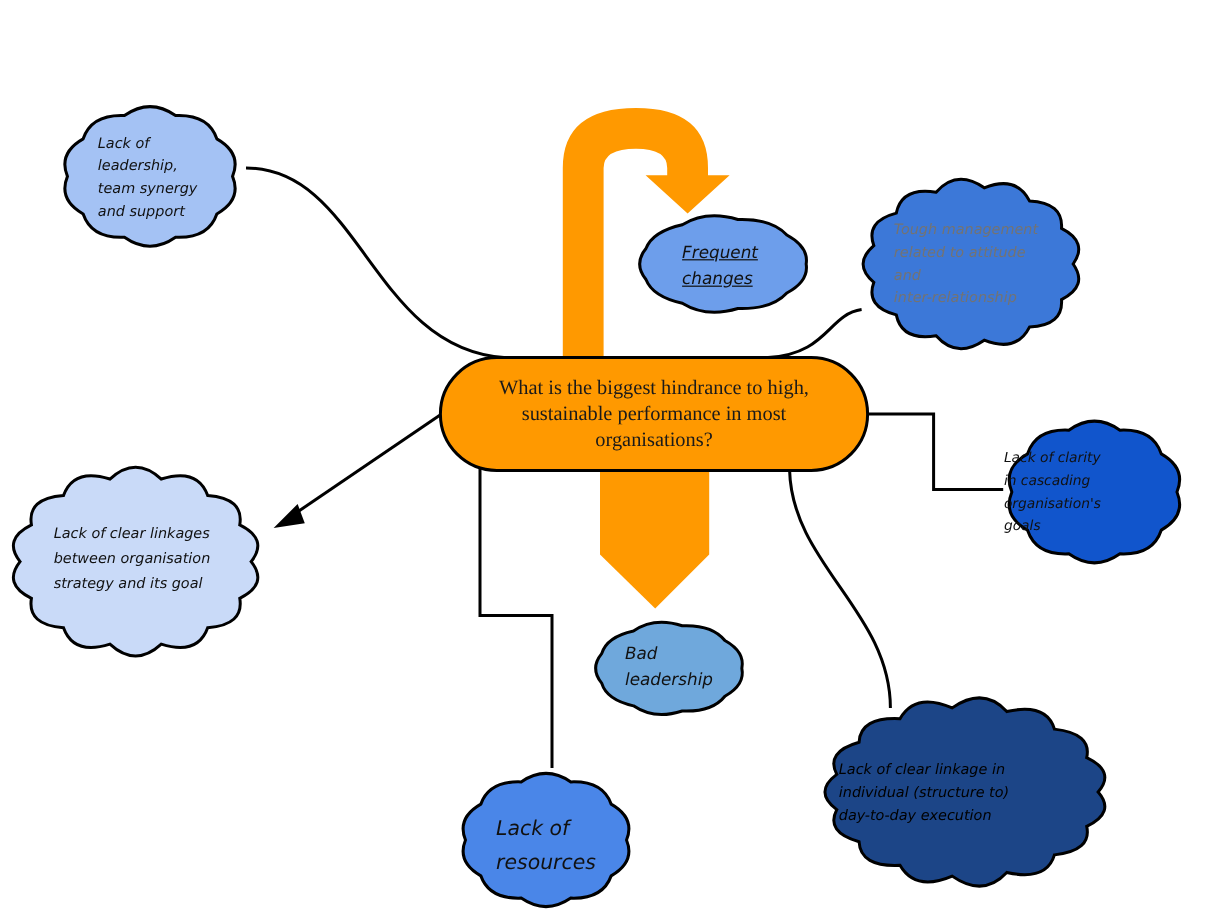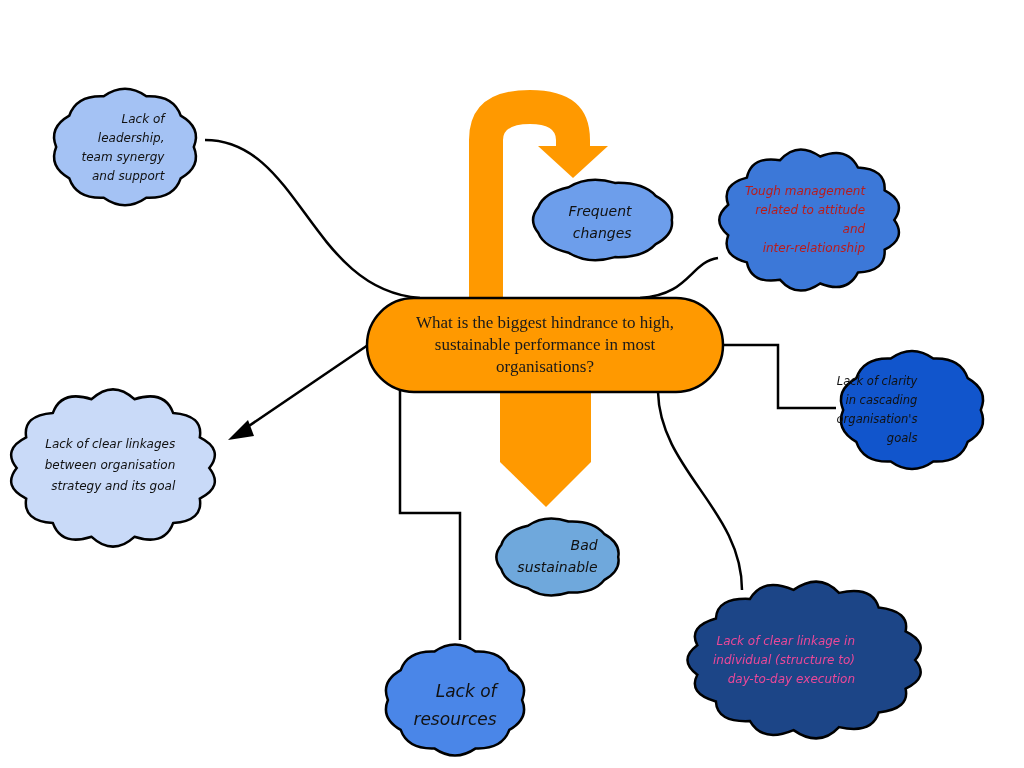--- a/index.html
+++ b/index.html
@@ -1,21 +1,21 @@
 <!DOCTYPE html>
 <html><head>
   <meta charset="utf-8">
   <style>
     html, body { margin: 0; padding: 0; background: #ffffff; }
     body { width: 1024px; height: 768px; position: relative; overflow: hidden; }
     #canvas { position: absolute; left: 0; top: 0; width: 1024px; height: 768px; }
     .cloud-label {
       position: absolute;
       display: flex; align-items: center; justify-content: center;
-      text-align: right;
+      text-align: left;
       font-family: "DejaVu Sans", sans-serif;
       font-style: italic;
       white-space: pre-line;
       color: #111111;
       pointer-events: none;
     }
     .center-label {
       position: absolute;
       display: flex; align-items: center; justify-content: center;
       text-align: center;
@@ -60,32 +60,32 @@
 </svg>
 
 <div class="center-label" style="left:380px; top:300px; width:330px; height:90px;">What is the biggest hindrance to high,
 sustainable performance in most
 organisations?</div>
 
 <div class="cloud-label" style="left: 58px; top: 95px; width: 130px; height: 105px; font-size: 12px; line-height: 19px; color: rgb(17, 17, 17);">Lack of
 leadership,
 team synergy
 and support</div>
-<div class="cloud-label" style="left: 530px; top: 182px; width: 140px; height: 80px; font-size: 14px; line-height: 22px; color: rgb(17, 17, 17);">Frequent
+<div class="cloud-label" style="left: 530px; top: 182px; width: 140px; height: 80px; font-size: 14px; line-height: 22px; color: rgb(17, 17, 17); text-decoration: underline;">Frequent
 changes</div>
-<div class="cloud-label" style="left: 720px; top: 165px; width: 170px; height: 110px; font-size: 12px; line-height: 19px; color: #b91c1c;">Tough management
+<div class="cloud-label" style="left: 720px; top: 165px; width: 170px; height: 110px; font-size: 12px; line-height: 19px; color: #737373;">Tough management
 related to attitude
 and
 inter-relationship</div>
 <div class="cloud-label" style="left: 810px; top: 360px; width: 134px; height: 100px; font-size: 11.5px; line-height: 19px; color: rgb(17, 17, 17);">Lack of clarity
 in cascading
 organisation's
 goals</div>
 <div class="cloud-label" style="left: 15px; top: 410px; width: 190px; height: 110px; font-size: 12px; line-height: 21px; color: rgb(17, 17, 17); font-style: italic;">Lack of clear linkages
 between organisation
 strategy and its goal</div>
 <div class="cloud-label" style="left: 495px; top: 518px; width: 125px; height: 75px; font-size: 14px; line-height: 22px; color: rgb(17, 17, 17);">Bad
-sustainable</div>
+leadership</div>
 <div class="cloud-label" style="left: 385px; top: 655px; width: 140px; height: 100px; font-size: 17px; line-height: 28px; color: rgb(17, 17, 17);">Lack of
 resources</div>
-<div class="cloud-label" style="left: 674px; top: 605px; width: 220px; height: 110px; font-size: 12px; line-height: 19px; color: #ec4899;">Lack of clear linkage in
+<div class="cloud-label" style="left: 660px; top: 605px; width: 220px; height: 110px; font-size: 12px; line-height: 19px; color: #000000;">Lack of clear linkage in
 individual (structure to)
 day-to-day execution</div>
 
 </body></html>

